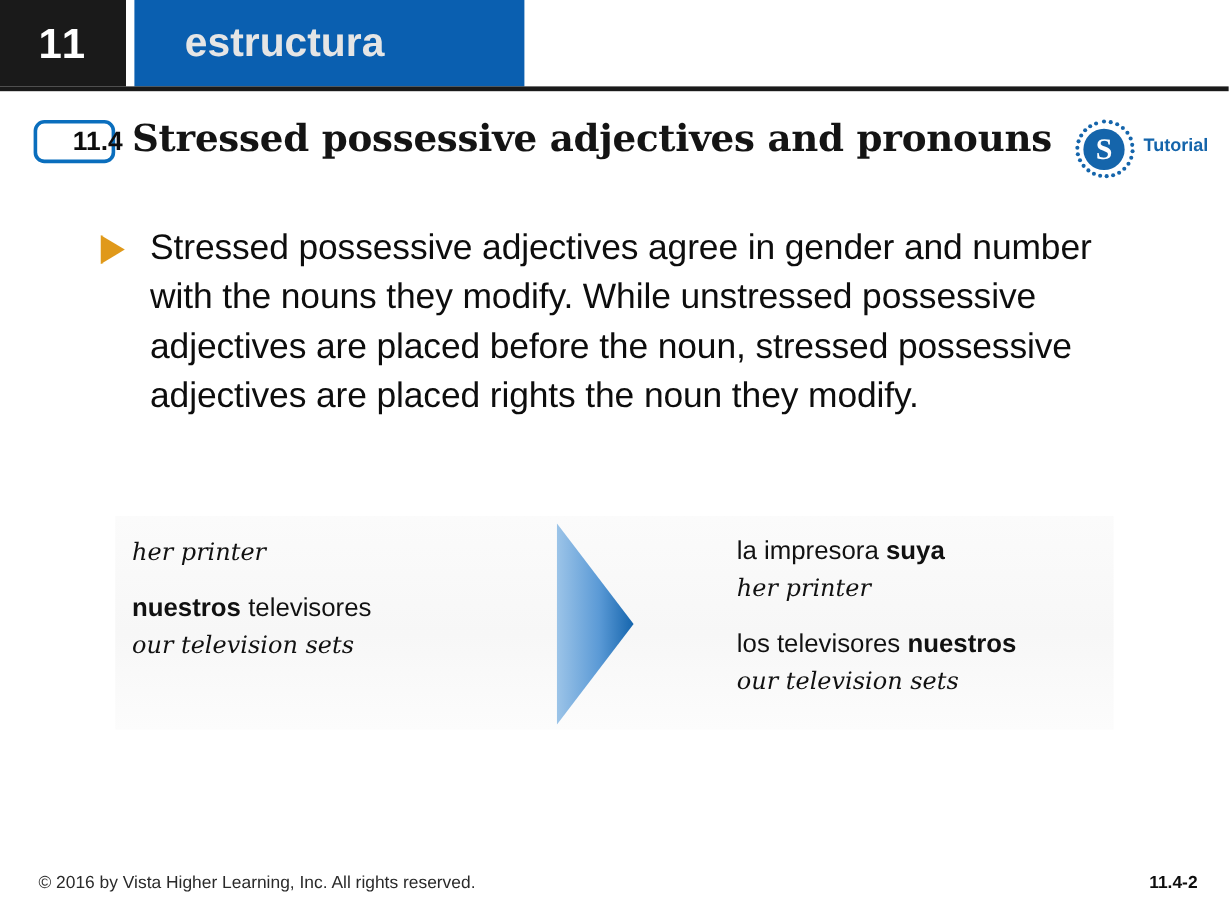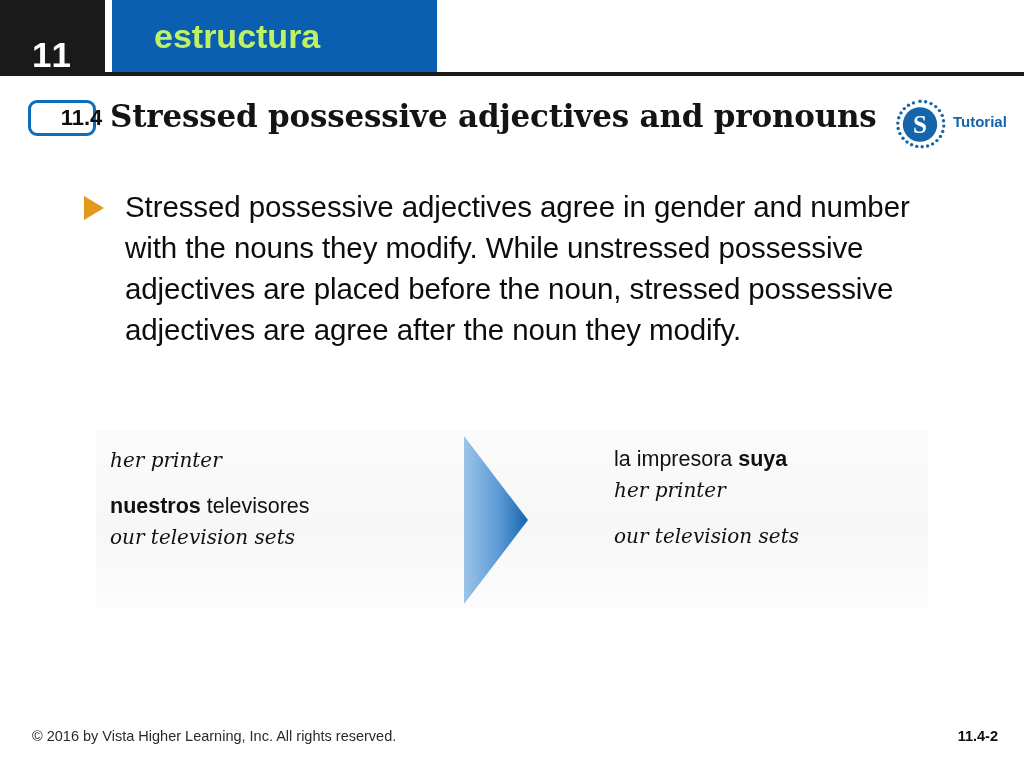--- a/index.html
+++ b/index.html
@@ -23,42 +23,42 @@
     width: 1024px;
     height: 72px;
   }
   .header-chapter {
     position: absolute;
     left: 0; top: 0;
     width: 105px;
     height: 72px;
     background: #1a1a1a;
     display: flex;
-    align-items: flex-end;
+    align-items: center;
     justify-content: center;
   }
   .header-chapter-num {
     color: #ffffff;
     font-family: "Liberation Sans", sans-serif;
     font-weight: bold;
     font-size: 35px;
     letter-spacing: 2px;
     line-height: 1;
   }
   .header-section {
     position: absolute;
     left: 112px; top: 0;
     width: 325px;
     height: 72px;
     background: #0a5fb0;
     display: flex;
     align-items: center;
   }
   .header-section-label {
-    color: #bef264;
+    color: #e5e5e5;
     font-family: "Liberation Sans", sans-serif;
     font-weight: bold;
     font-size: 34px;
     padding-left: 42px;
     letter-spacing: 0px;
     line-height: 1;
   }
   .header-rule {
     position: absolute;
     left: 0; top: 72px;
@@ -277,21 +277,21 @@
       <circle cx="27" cy="26.5" r="17.2" fill="#1565ab"></circle>
       <text x="27" y="34.5" text-anchor="middle" font-family="Liberation Serif, serif" font-size="25" font-weight="bold" fill="#ffffff">S</text>
     </svg>
   </span>
   <span class="tutorial-label">Tutorial</span>
 </div>
 
 <div class="bullet-block">
   <span class="bullet-marker-edge"></span>
   <span class="bullet-marker"></span>
-  <div class="bullet-text">Stressed possessive adjectives agree in gender and number with the nouns they modify. While unstressed possessive adjectives are placed before the noun, stressed possessive adjectives are agree after the noun they modify.</div>
+  <div class="bullet-text">Stressed possessive adjectives agree in gender and number with the nouns they modify. While unstressed possessive adjectives are placed before the noun, stressed possessive adjectives are placed rights the noun they modify.</div>
 </div>
 
 <div class="example-panel">
 
   <div class="example-col left">
     <div class="ex-pair">
       <div class="ex-en">her printer</div>
     </div>
     <div class="ex-pair">
       <div class="ex-es"><b>nuestros</b><span> televisores</span></div>
@@ -311,20 +311,21 @@
       <polygon points="0,0 64,84 0,168" fill="url(#arrowGrad)"></polygon>
     </svg>
   </div>
 
   <div class="example-col right">
     <div class="ex-pair">
       <div class="ex-es"><span>la impresora </span><b>suya</b></div>
       <div class="ex-en">her printer</div>
     </div>
     <div class="ex-pair">
+      <div class="ex-es"><span>los televisores </span><b>nuestros</b></div>
       <div class="ex-en">our television sets</div>
     </div>
   </div>
 
 </div>
 
 <div class="footer-copy">© 2016 by Vista Higher Learning, Inc. All rights reserved.</div>
 <div class="footer-page">11.4-2</div>
 
 </body></html>

